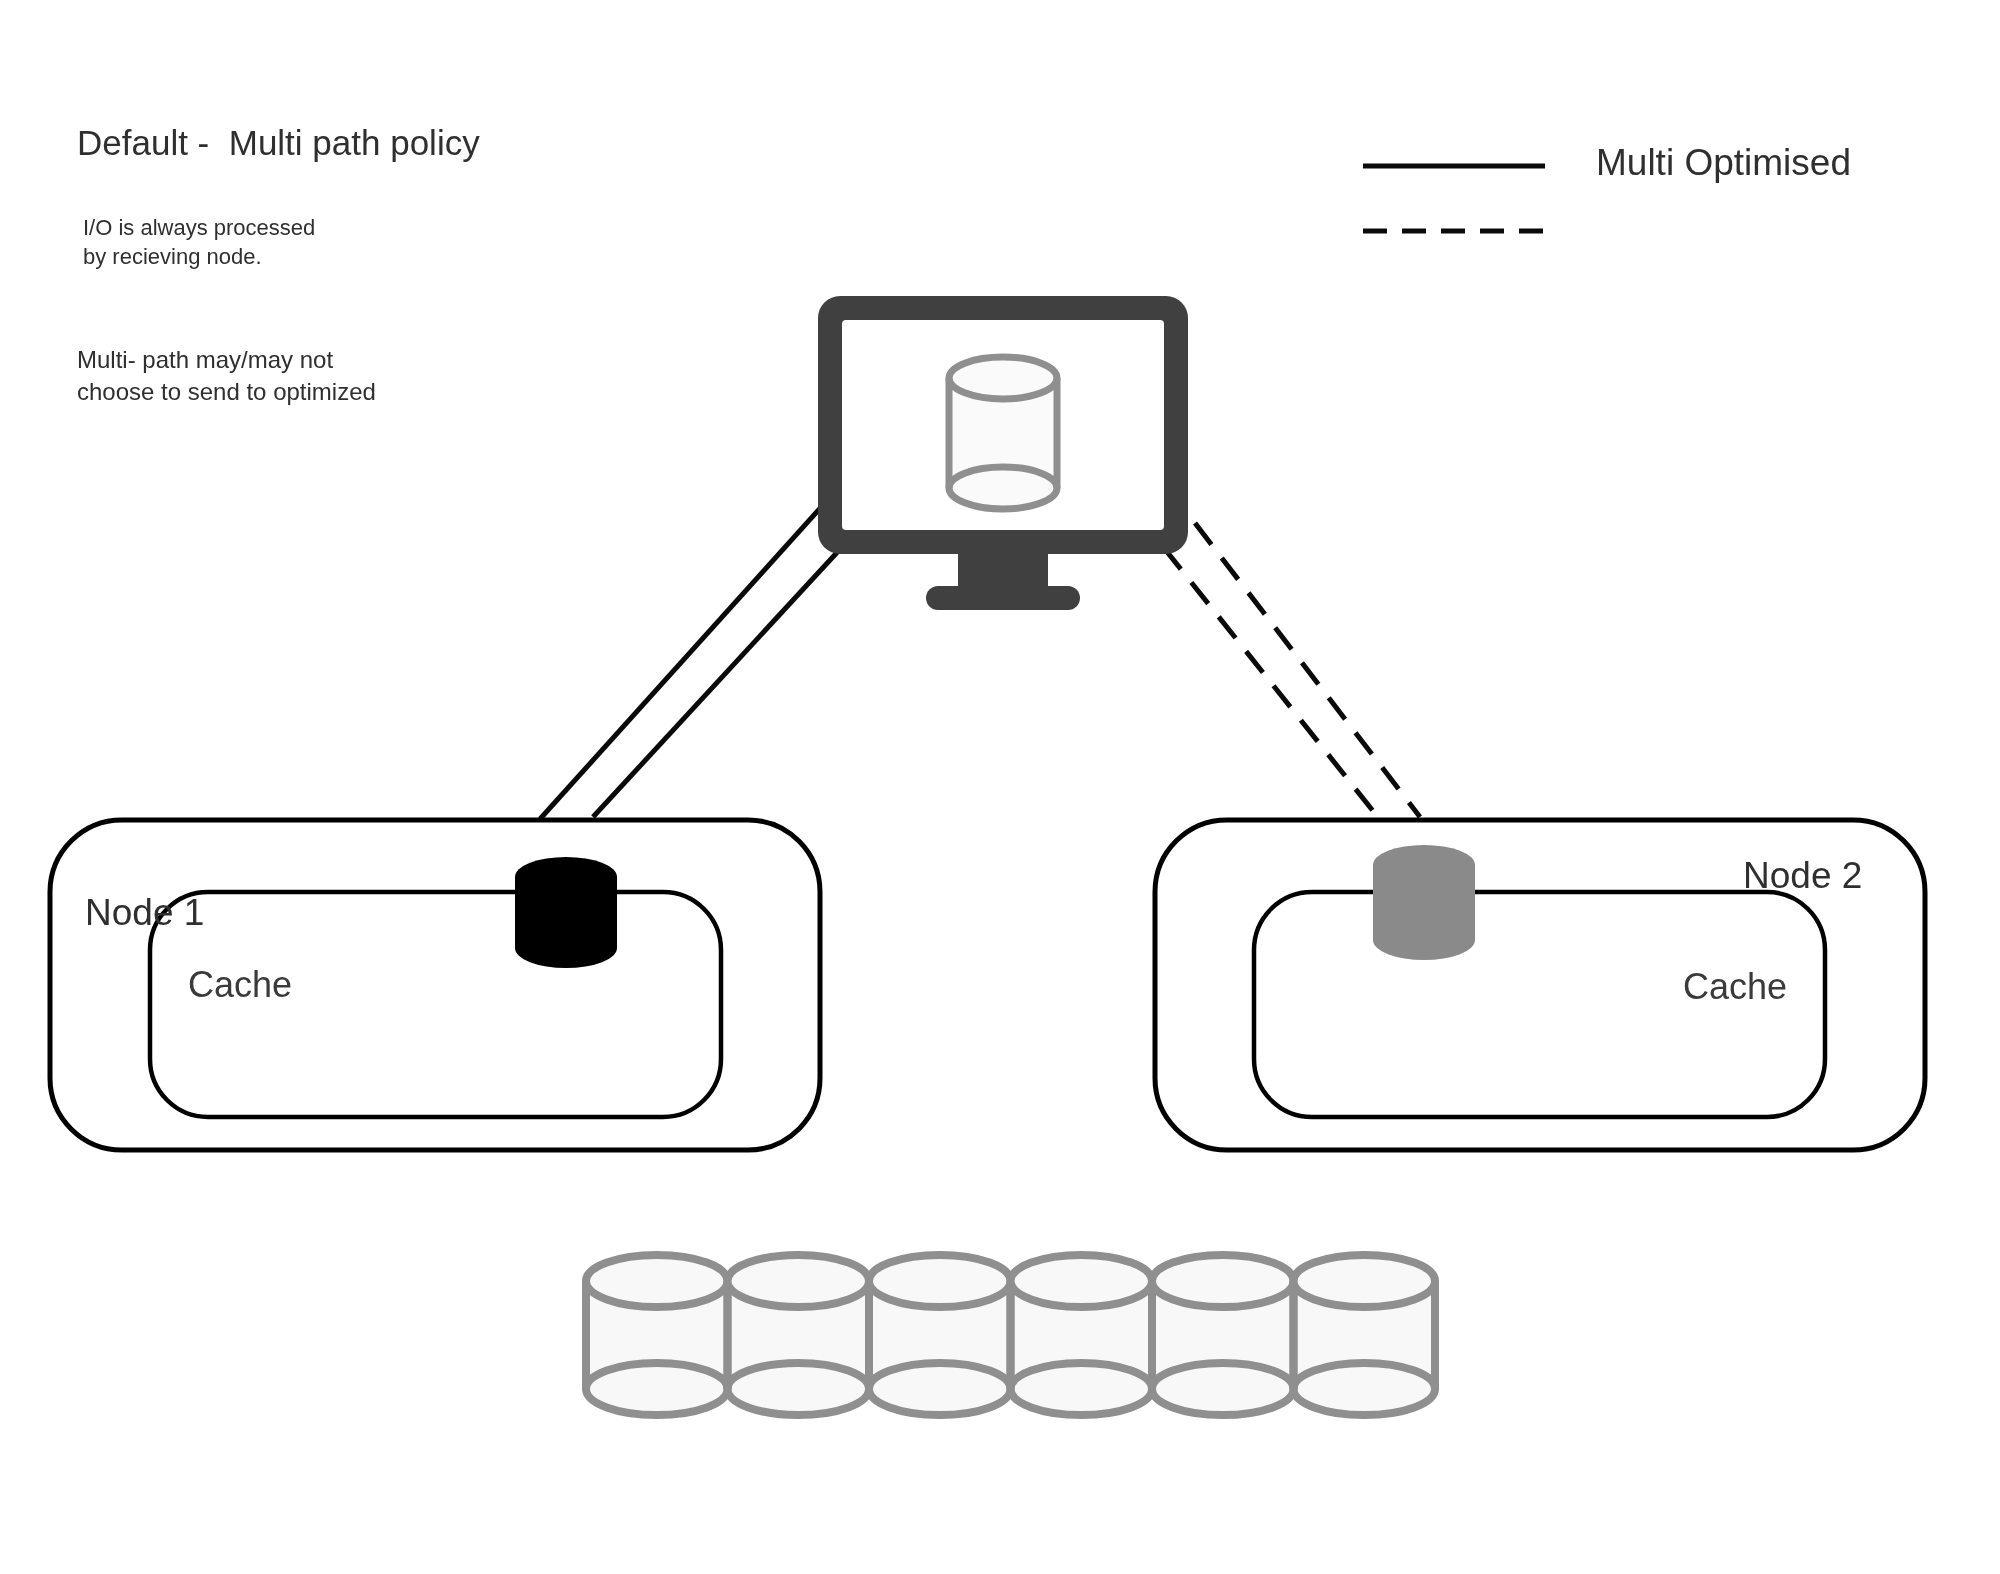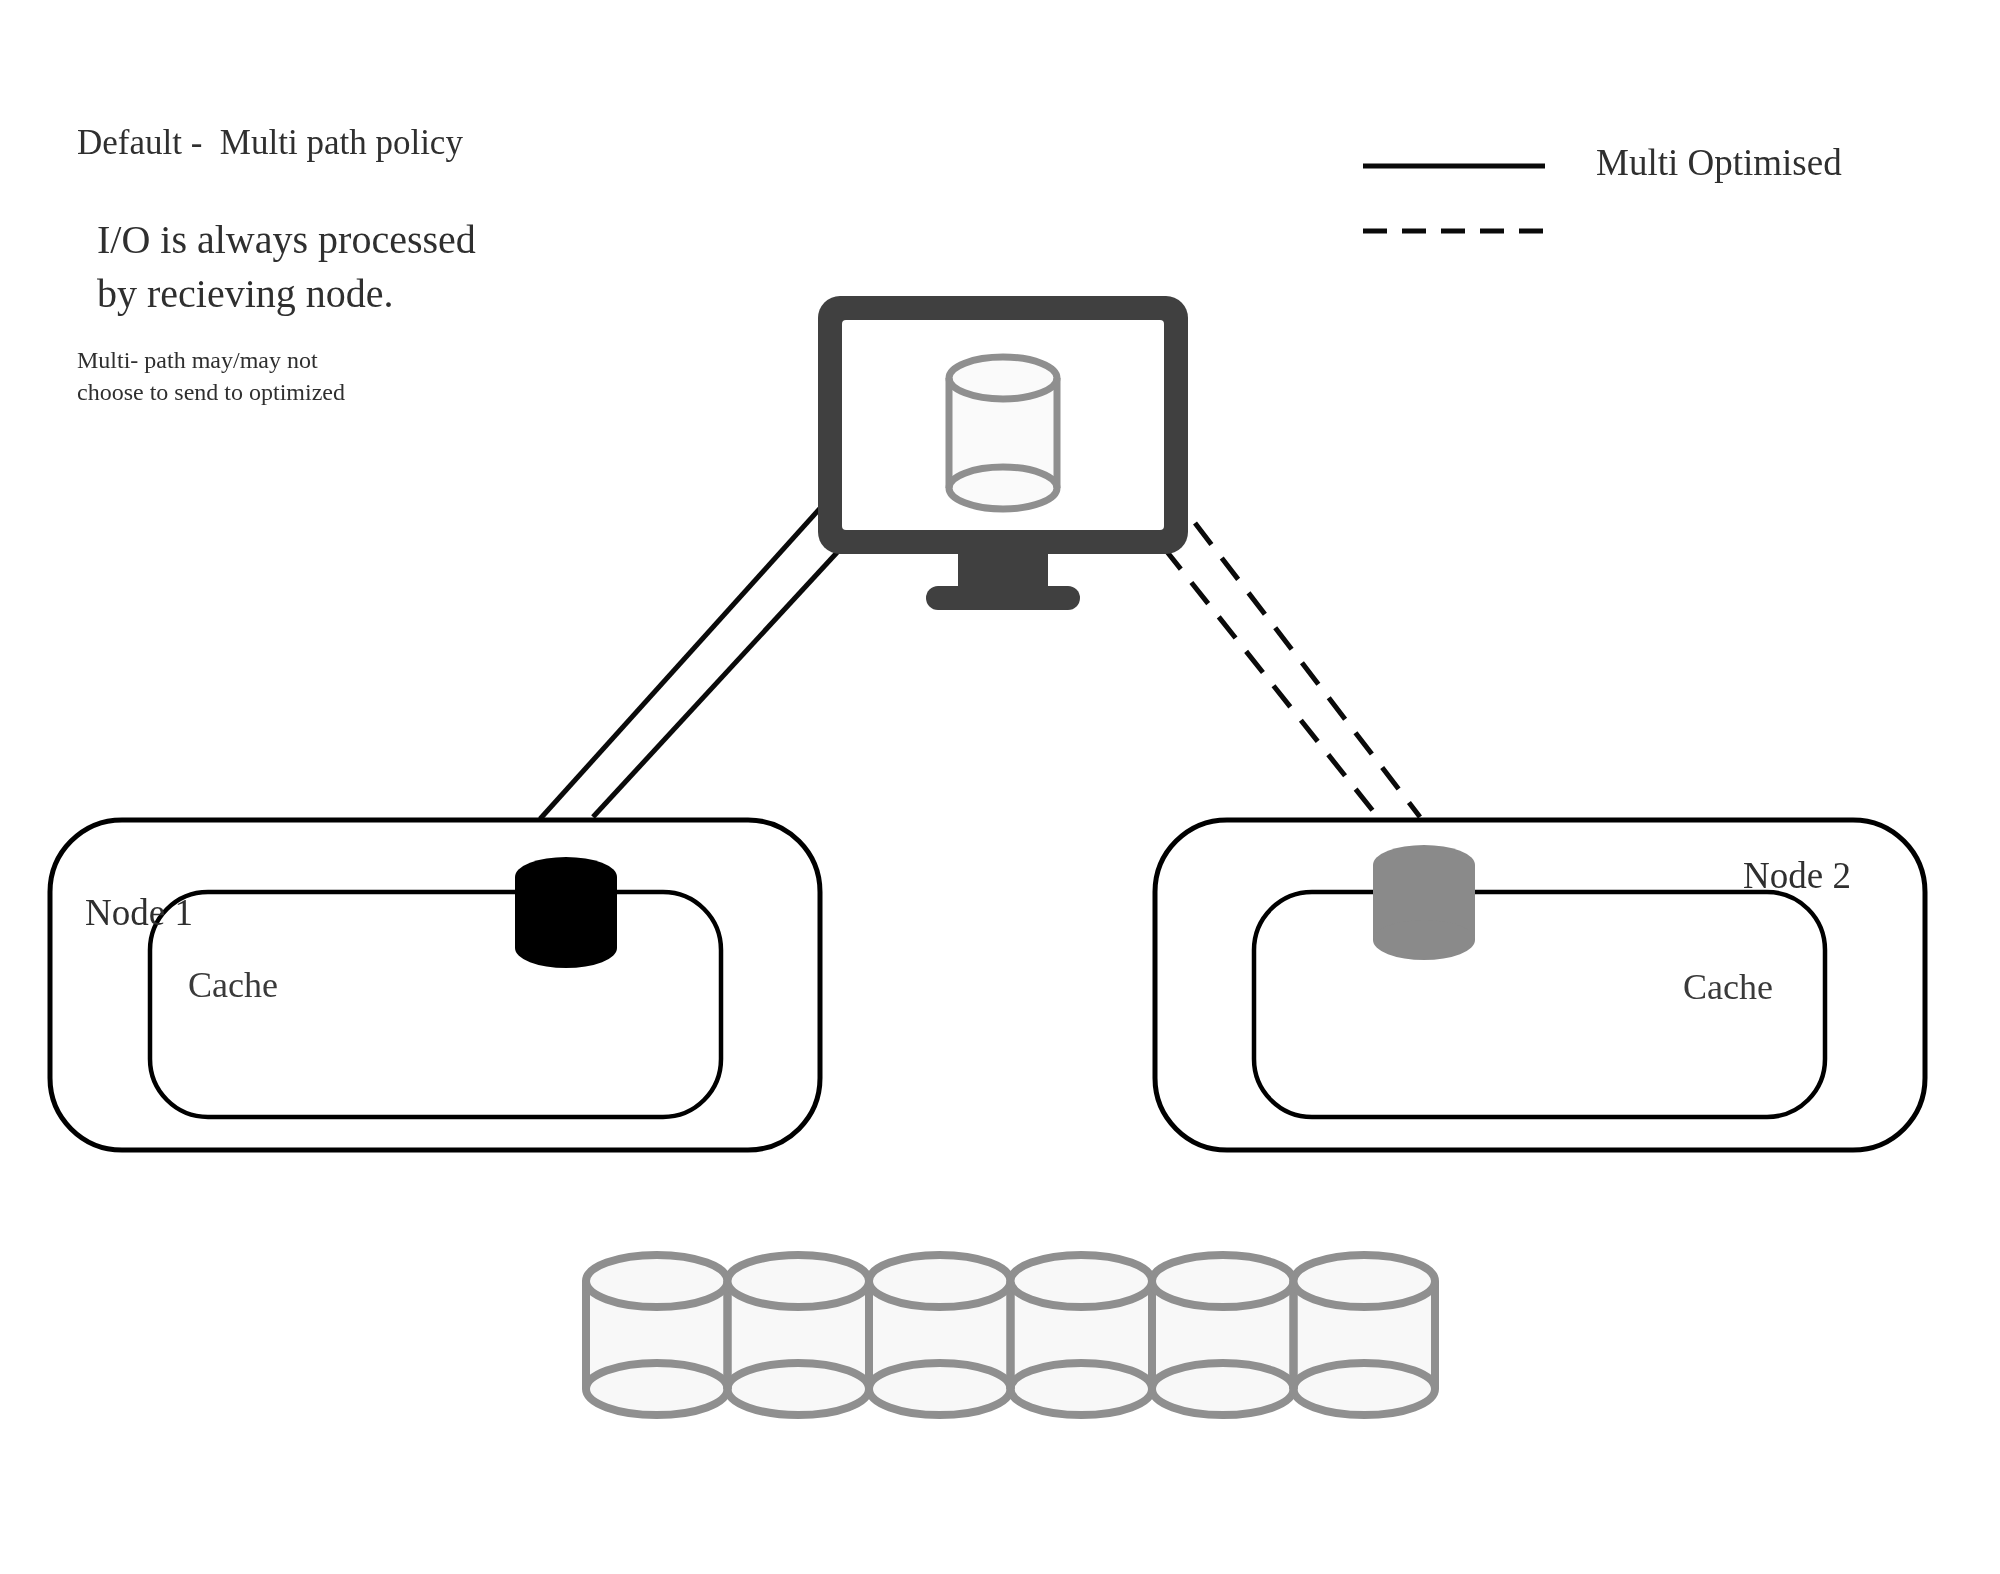--- a/index.html
+++ b/index.html
@@ -1,31 +1,31 @@
 <!DOCTYPE html>
 <html><head>
 <meta charset="utf-8">
 <style>
   html,body{margin:0;padding:0;background:#ffffff;}
   #canvas{
     position:relative;
     width:2000px;height:1574px;
     background:#ffffff;
-    font-family:Liberation Serif, serif;
+    font-family:Liberation Sans, sans-serif;
     overflow:hidden;
   }
   #diagram-svg{position:absolute;left:0;top:0;}
   .label{
     position:absolute;
     color:#2f2f2f;
     white-space:pre-wrap;
     line-height:1.34;
   }
   .title{left:77px;top:120px;font-size:35px;}
-  .note1{left:97px;top:213px;font-size:40px;}
+  .note1{left:83px;top:213px;font-size:22px;}
   .note2{left:77px;top:344px;font-size:24px;}
   .legend-label-1{left:1596px;top:138px;font-size:37px;}
   .legend-label-2{left:1596px;top:203px;font-size:37px;}
   .node1-label{left:85px;top:852px;font-size:37px;margin-top:36px;}
   .cache1-label{left:188px;top:961px;font-size:36px;color:#3a3a3a;}
   .node2-label{left:1743px;top:851px;font-size:37px;}
   .cache2-label{left:1683px;top:963px;font-size:36px;color:#3a3a3a;}
 </style>
 </head>
 <body>

